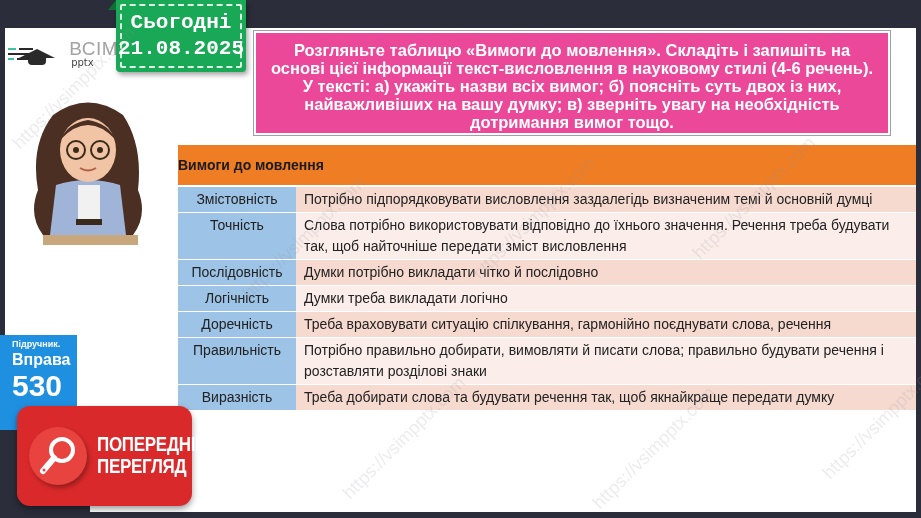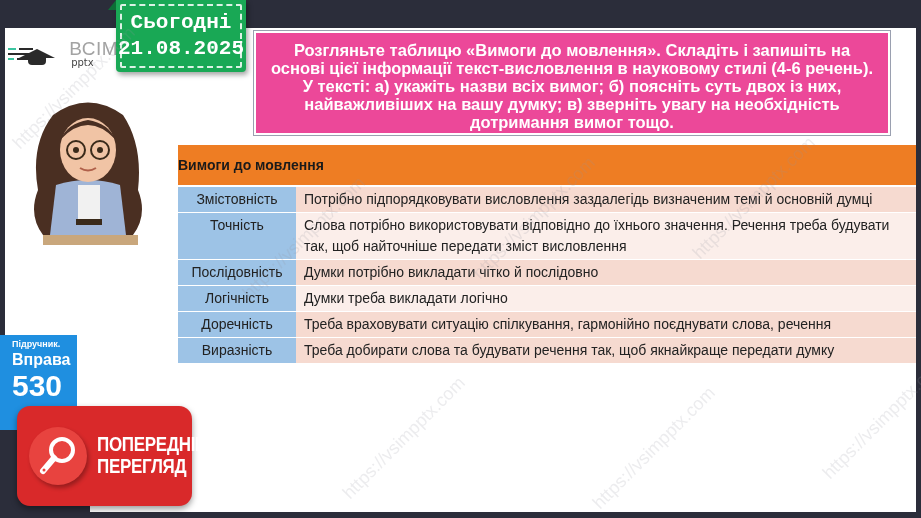--- a/index.html
+++ b/index.html
@@ -149,20 +149,24 @@
       <td class="desc">Думки потрібно викладати чітко й послідовно</td>
     </tr>
     <tr class="even">
       <td class="name">Логічність</td>
       <td class="desc">Думки треба викладати логічно</td>
     </tr>
     <tr class="odd">
       <td class="name">Доречність</td>
       <td class="desc">Треба враховувати ситуацію спілкування, гармонійно поєднувати слова, речення</td>
     </tr>
+    <tr class="even">
+      <td class="name">Правильність</td>
+      <td class="desc">Потрібно правильно добирати, вимовляти й писати слова; правильно будувати речення і розставляти розділові знаки</td>
+    </tr>
     <tr class="odd">
       <td class="name">Виразність</td>
       <td class="desc">Треба добирати слова та будувати речення так, щоб якнайкраще передати думку</td>
     </tr>
   </tbody>
 </table>
 
 <div class="textbook">
   <div class="t1">Підручник.</div>
   <div class="t2">Вправа</div>

